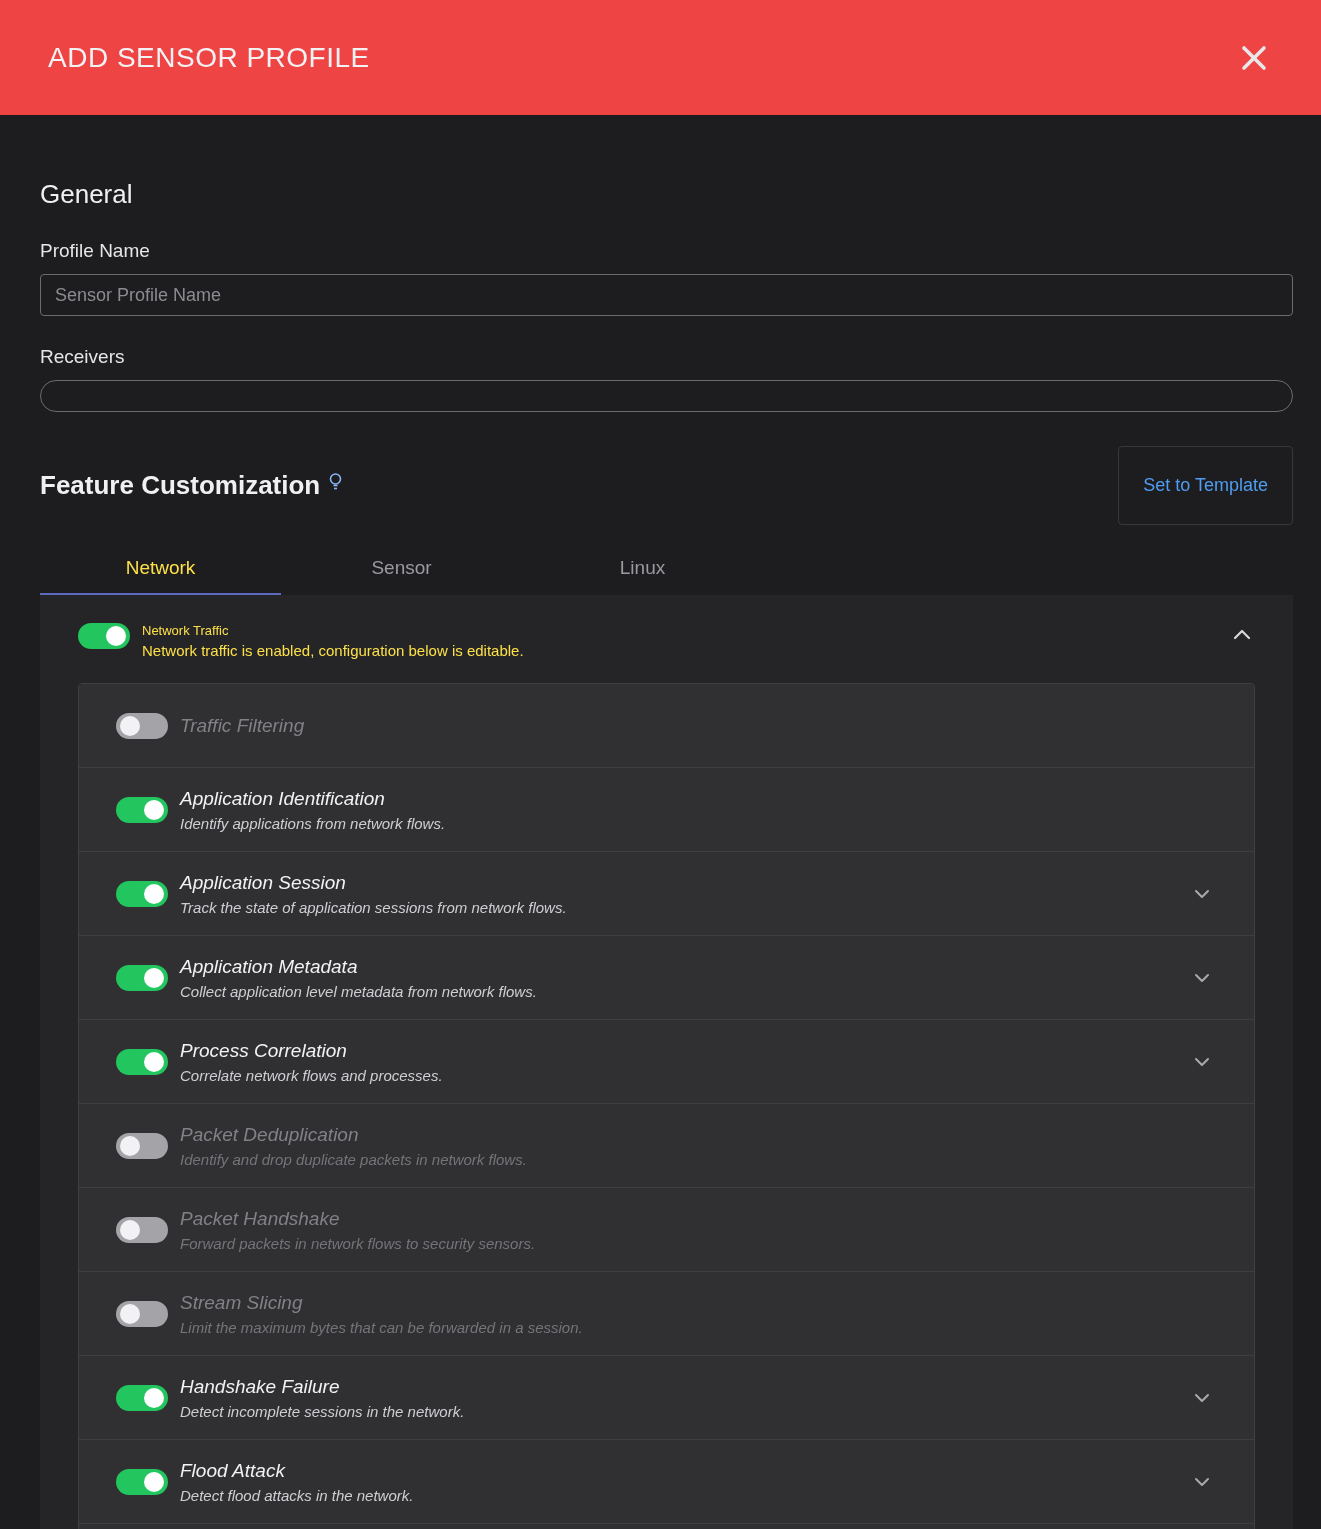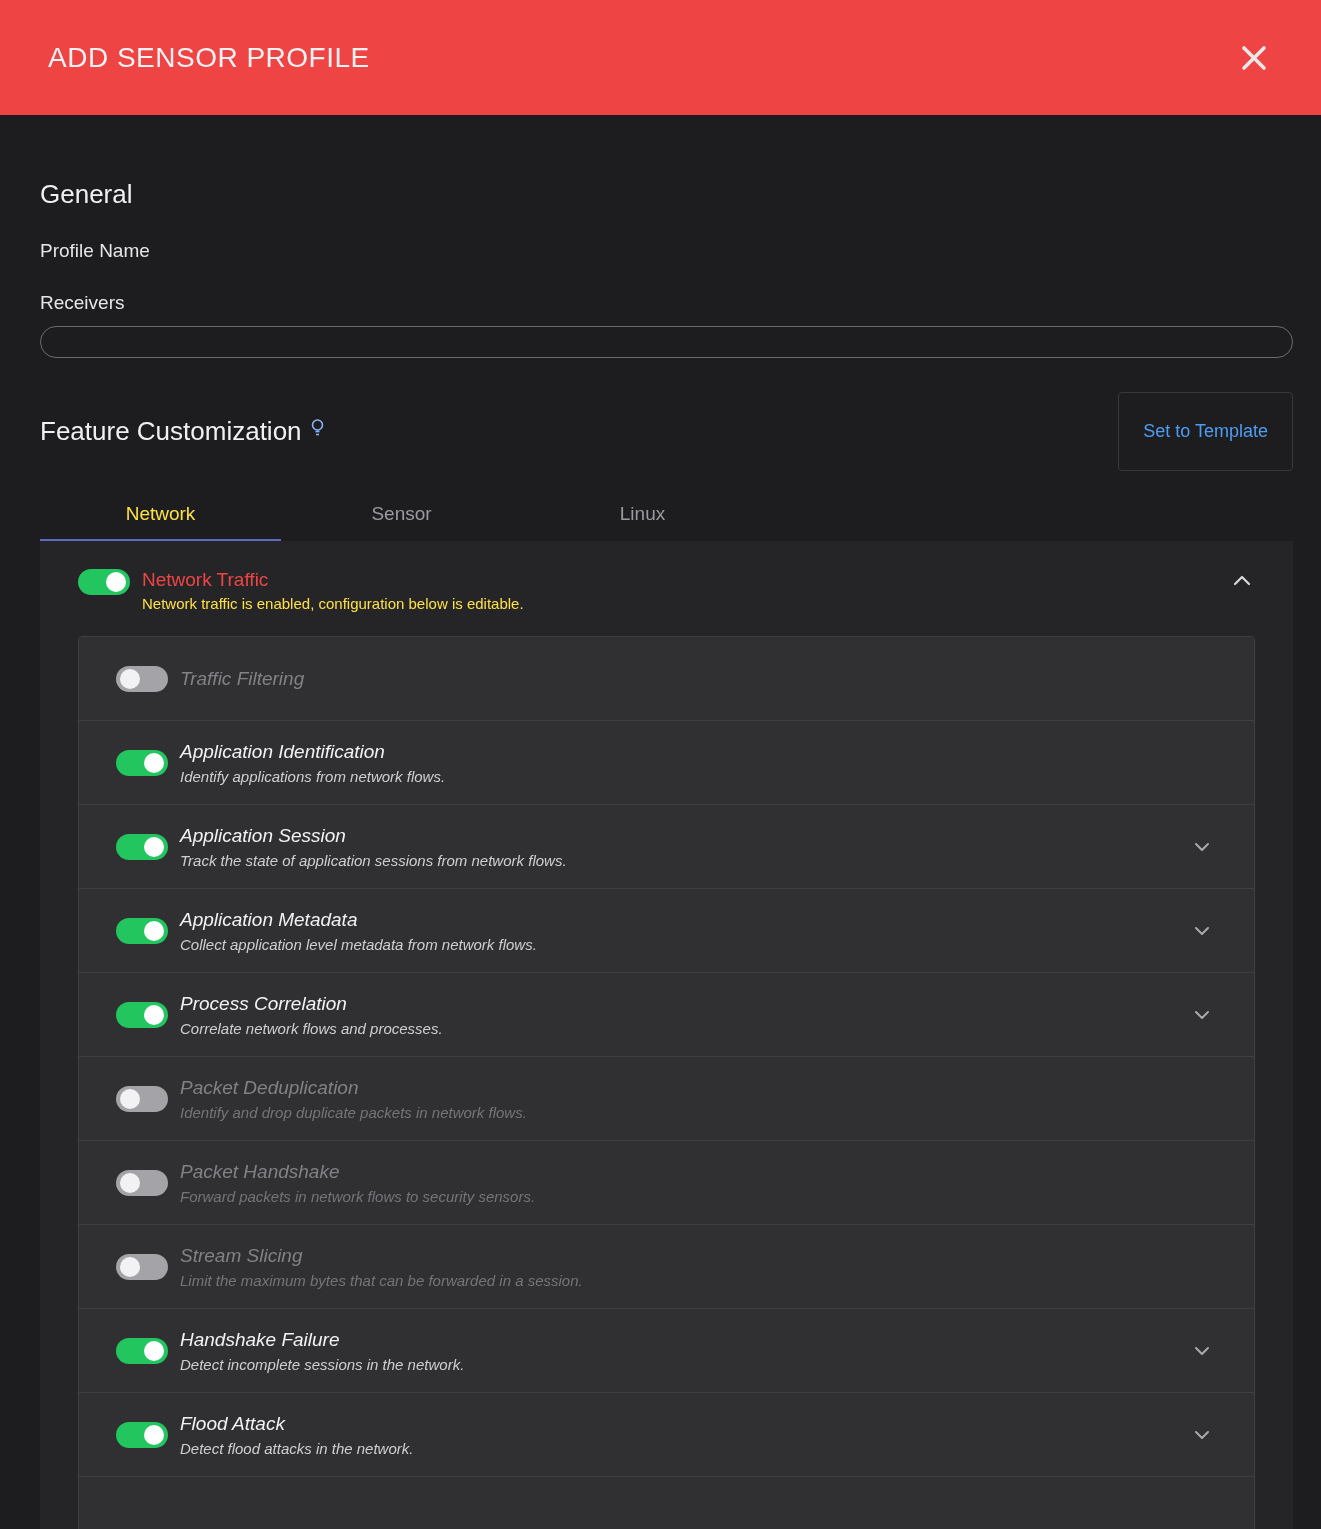--- a/index.html
+++ b/index.html
@@ -68,21 +68,21 @@
   }
 
   
   .fc-header {
     margin-top: 34px;
     display: flex;
     align-items: center;
     justify-content: space-between;
   }
   .fc-heading-wrap { display: flex; align-items: center; gap: 8px; }
-  .fc-heading { font-size: 26px; font-weight: 400; color: #f0f0f2; }
+  .fc-heading { font-size: 26px; font-weight: 700; color: #f0f0f2; }
   .bulb-icon { display: inline-flex; margin-top: -6px; }
   .template-btn {
     background: transparent;
     border: 1px solid #37373c;
     border-radius: 4px;
     color: #4f9cf0;
     font-size: 18px;
     font-family: "Liberation Sans", sans-serif;
     padding: 28px 24px;
     cursor: pointer;
@@ -114,21 +114,21 @@
     background: #252528;
     min-height: 957px;
     padding-bottom: 0;
   }
   .master-row {
     display: flex;
     align-items: flex-start;
     padding: 28px 42px 0 38px;
   }
   .master-text { margin-left: 12px; }
-  .master-title { font-size: 19px; color: #ef4444; }
+  .master-title { font-size: 13px; color: #fde047; }
   .master-desc { font-size: 15px; color: #fde047; margin-top: 4px; }
   .master-chevron { margin-left: auto; margin-top: 6px; cursor: pointer; }
 
   
   .toggle {
     position: relative;
     width: 52px; height: 26px;
     border-radius: 13px;
     flex: none;
     cursor: pointer;
@@ -184,20 +184,21 @@
       </svg>
     </span>
   </div>
 </div>
 
 <div class="content">
 
   <h2 class="section-heading">General</h2>
 
   <label class="field-label">Profile Name</label>
+  <input class="text-input" type="text" placeholder="Sensor Profile Name" style="">
 
   <label class="field-label">Receivers</label>
   <input class="text-input pill" type="text" style="">
 
   <div class="fc-header">
     <div class="fc-heading-wrap">
       <span class="fc-heading">Feature Customization</span>
       <span class="bulb-icon">
         <svg width="15" height="22" viewBox="0 0 15 22">
           <circle cx="7.5" cy="7" r="5" fill="none" stroke="#8ab4f8" stroke-width="1.6"></circle>

